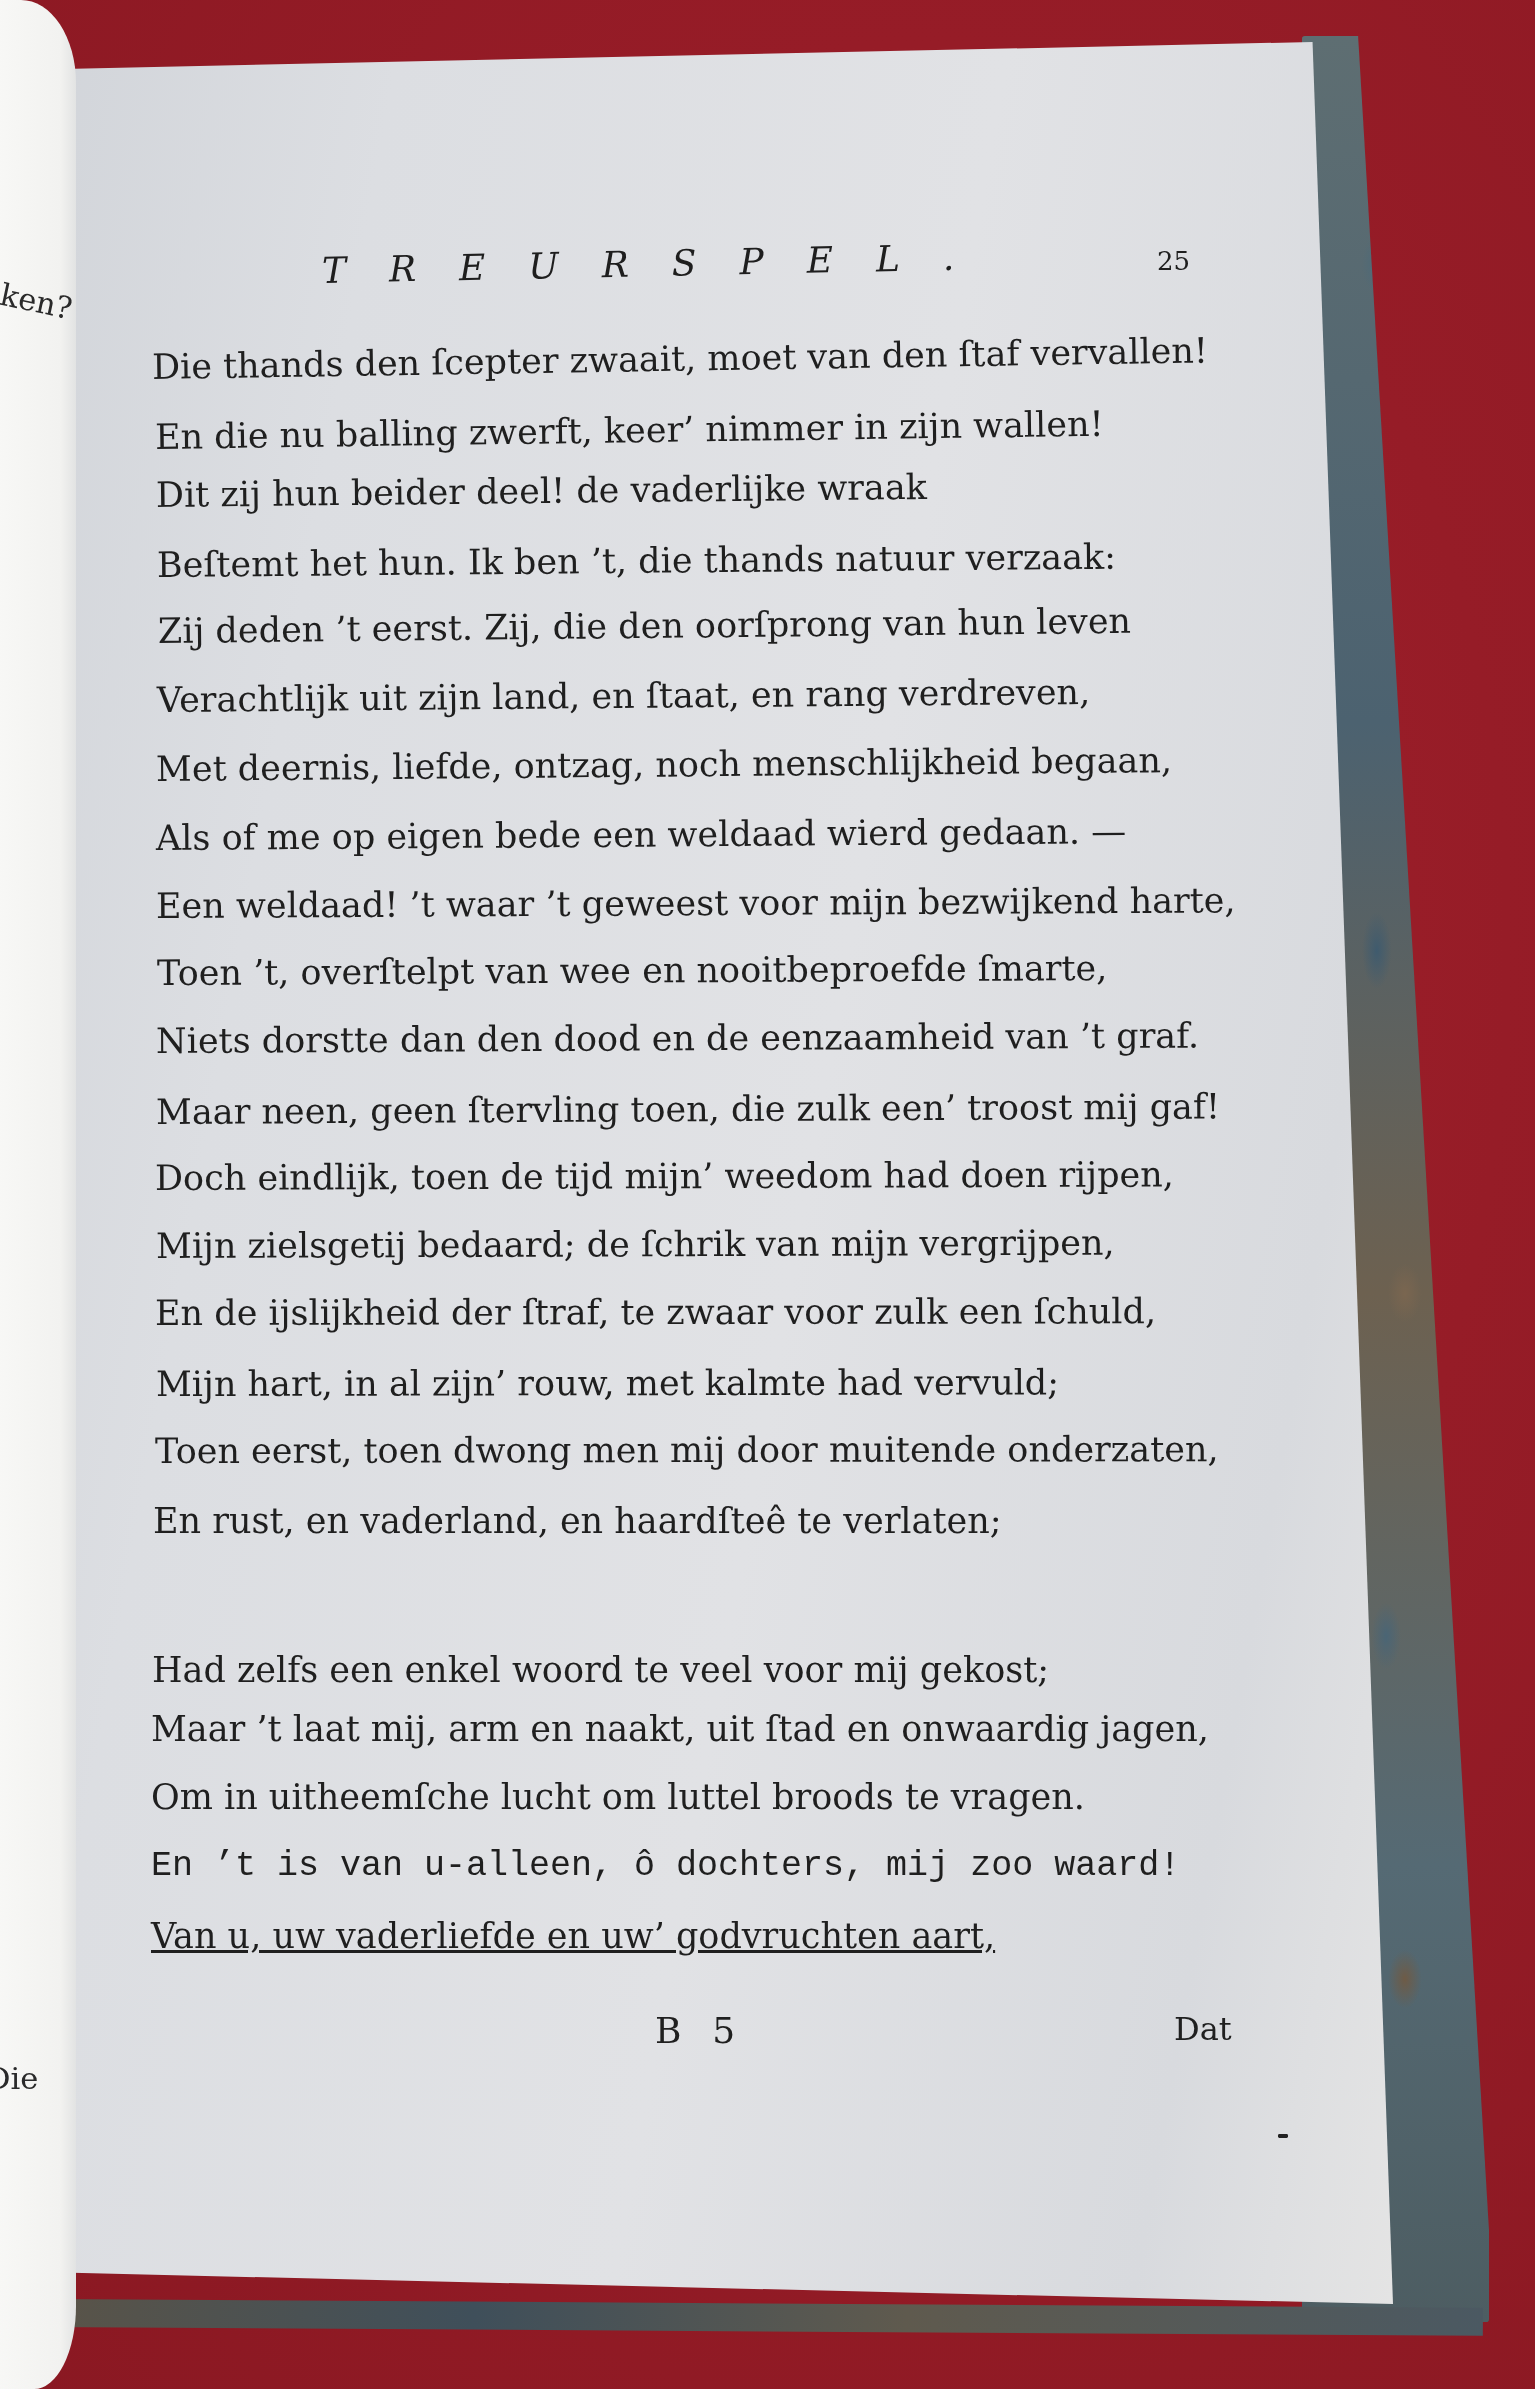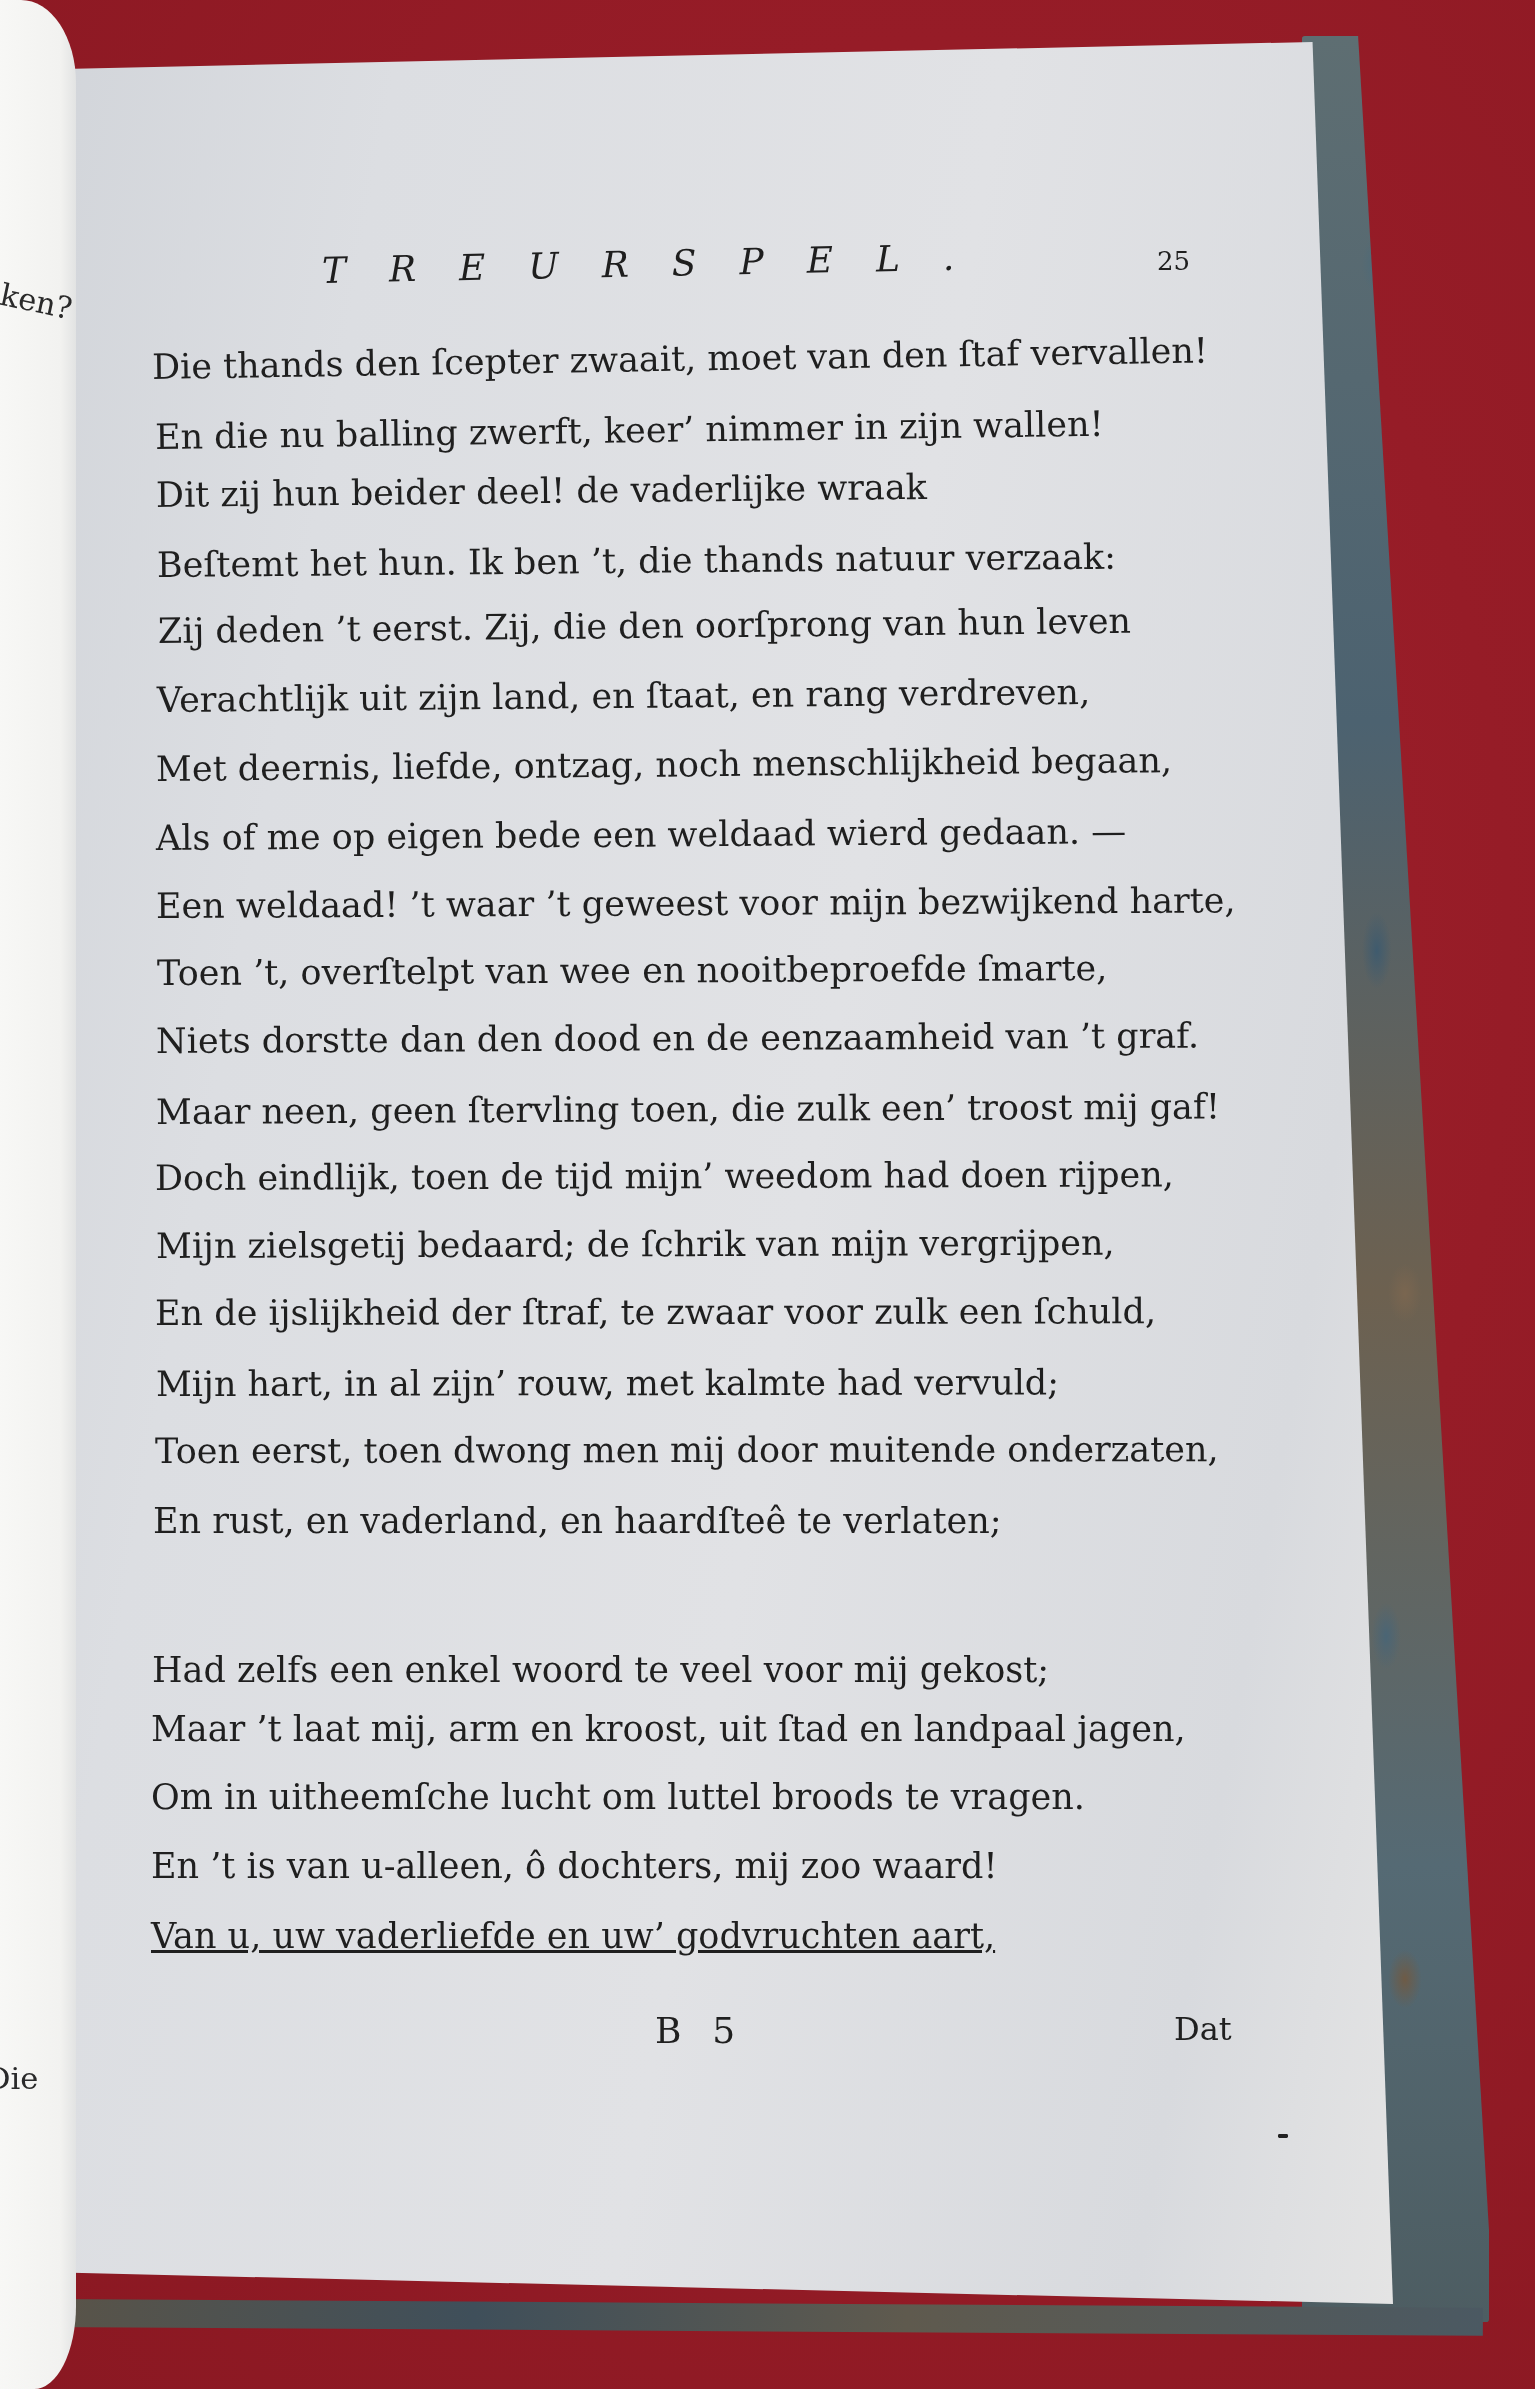--- a/index.html
+++ b/index.html
@@ -166,23 +166,23 @@
       <div class="line" style="left:105px; top:914px; transform: rotate(-0.3deg);">Toen ’t, overſtelpt van wee en nooitbeproefde ſmarte,</div>
       <div class="line" style="left:104px; top:982px; transform: rotate(-0.3deg);">Niets dorstte dan den dood en de eenzaamheid van ’t graf.</div>
       <div class="line" style="left:104px; top:1053px; transform: rotate(-0.3deg);">Maar neen, geen ſtervling toen, die zulk een’ troost mij gaf!</div>
       <div class="line" style="left:103px; top:1119px; transform: rotate(-0.2deg);">Doch eindlijk, toen de tijd mijn’ weedom had doen rijpen,</div>
       <div class="line" style="left:104px; top:1187px; transform: rotate(-0.2deg);">Mijn zielsgetij bedaard; de ſchrik van mijn vergrijpen,</div>
       <div class="line" style="left:103px; top:1254px; transform: rotate(-0.1deg);">En de ijslijkheid der ſtraf, te zwaar voor zulk een ſchuld,</div>
       <div class="line" style="left:104px; top:1325px; transform: rotate(-0.1deg);">Mijn hart, in al zijn’ rouw, met kalmte had vervuld;</div>
       <div class="line" style="left:103px; top:1392px; transform: rotate(-0.1deg);">Toen eerst, toen dwong men mij door muitende onderzaten,</div>
       <div class="line" style="left:101px; top:1462px; transform: rotate(0deg);">En rust, en vaderland, en haardſteê te verlaten;</div>
       <div class="line" style="left:100px; top:1599px; transform: rotate(0deg); margin-top: 12px;">Had zelfs een enkel woord te veel voor mij gekost;</div>
-      <div class="line" style="left:99px; top:1670px; transform: rotate(0deg);">Maar ’t laat mij, arm en kroost, uit ſtad en landpaal jagen,</div>
+      <div class="line" style="left:99px; top:1670px; transform: rotate(0deg);">Maar ’t laat mij, arm en naakt, uit ſtad en onwaardig jagen,</div>
       <div class="line" style="left:99px; top:1738px; transform: rotate(0deg);">Om in uitheemſche lucht om luttel broods te vragen.</div>
-      <div class="line" style="left:99px; top:1807px; transform: rotate(0deg);">En ’t is van u-alleen, ô dochters, mij zoo waard!</div>
+      <div class="line" style="left:99px; top:1807px; transform: rotate(0deg); font-family: Liberation Mono, monospace;">En ’t is van u-alleen, ô dochters, mij zoo waard!</div>
       <div class="line" style="left:99px; top:1877px; transform: rotate(0deg); text-decoration: underline;">Van u, uw vaderliefde en uw’ godvruchten aart,</div>
     </div>
 
     <div class="footer-sig">B 5</div>
     <div class="catchword">Dat</div>
 
     <div class="speck" style="left:1226px; top:2092px;"></div>
   </div>
 </div>
 

